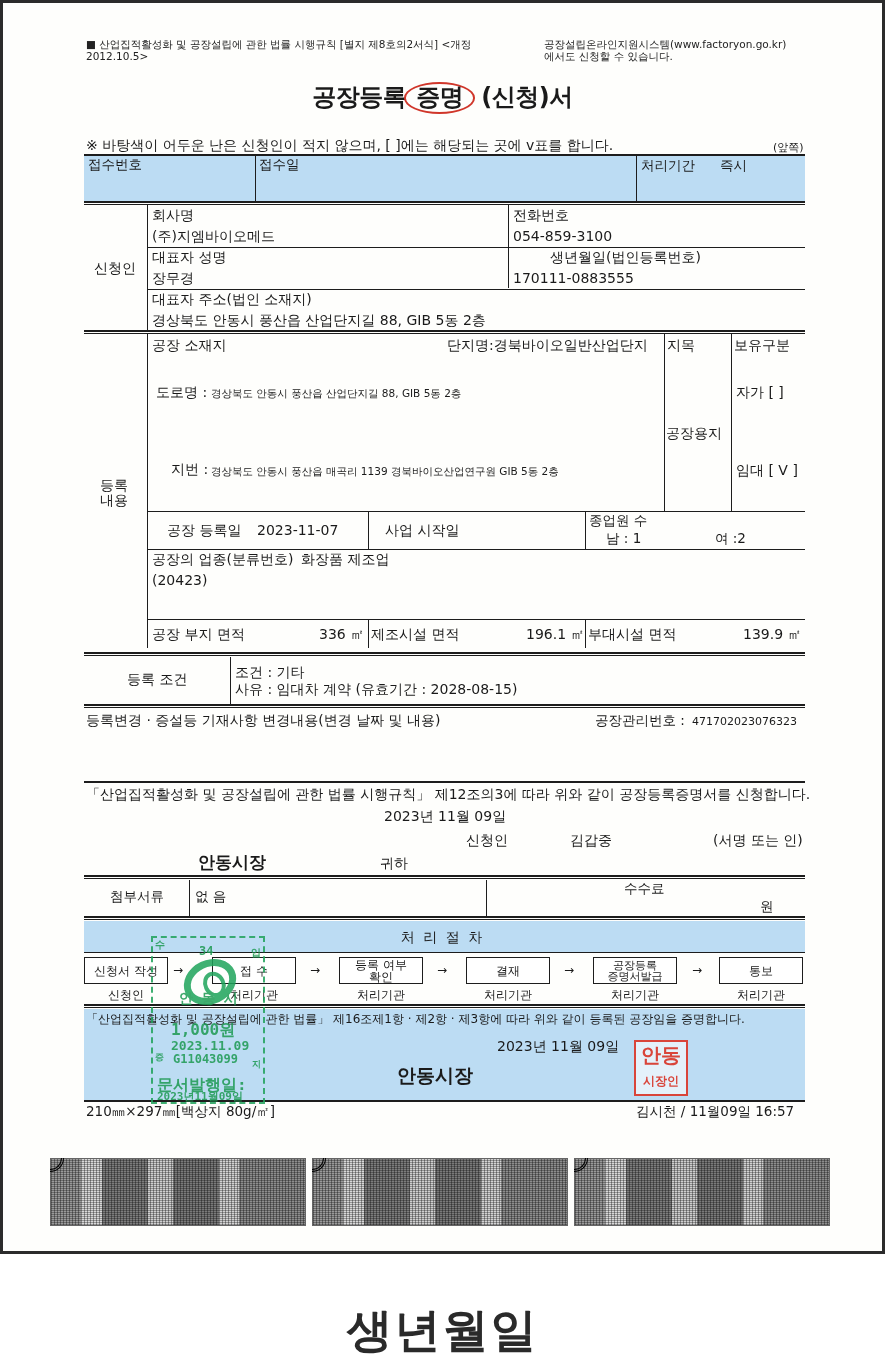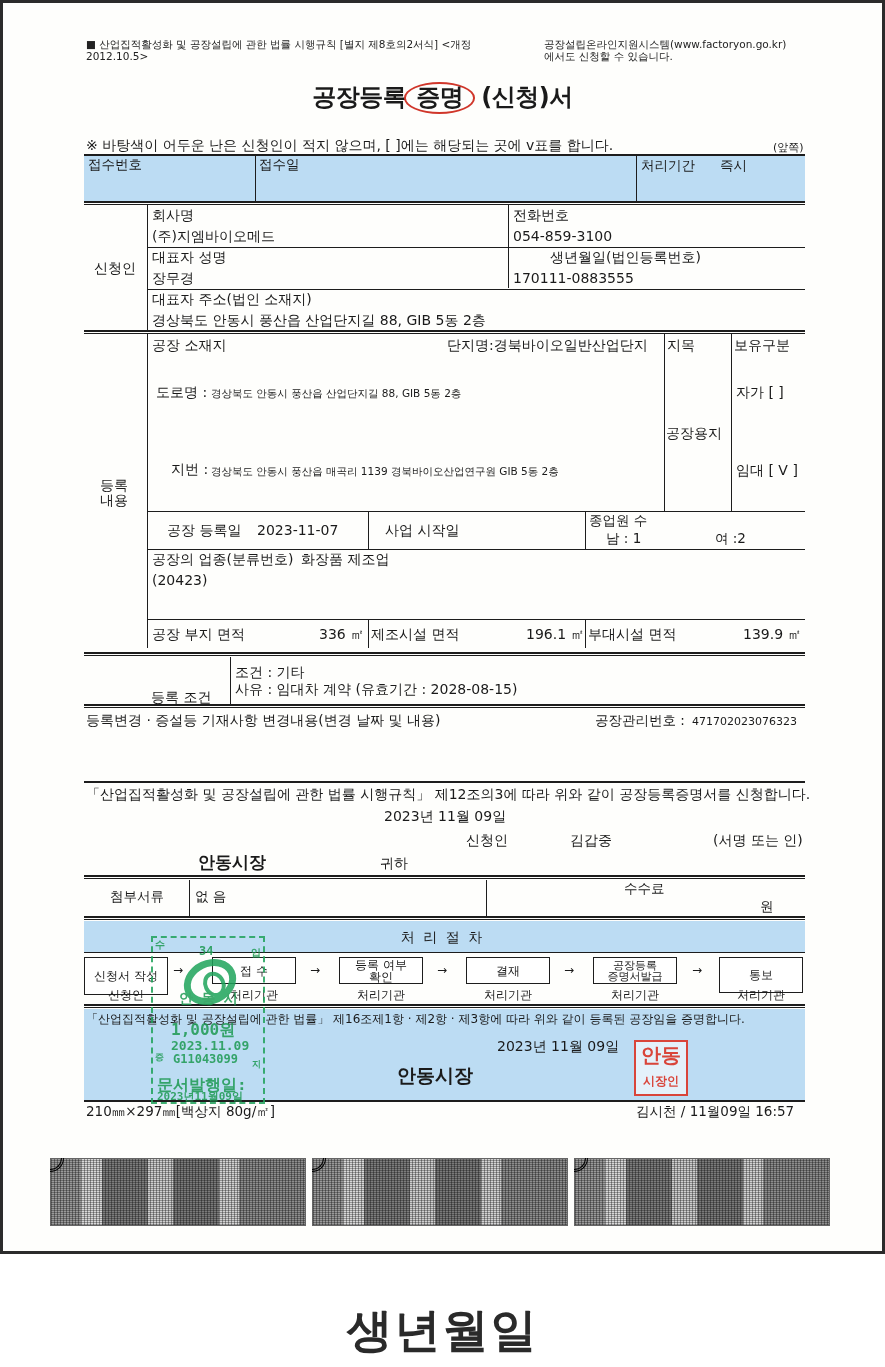--- a/index.html
+++ b/index.html
@@ -168,21 +168,21 @@
 <div class="vline" style="left:585px; top:619px; height:29px;"></div>
 <div class="abs txt f14" style="left:152px; top:626px;">공장 부지 면적</div>
 <div class="abs txt f14" style="left:319px; top:626px;">336 ㎡</div>
 <div class="abs txt f14" style="left:371px; top:626px;">제조시설 면적</div>
 <div class="abs txt f14" style="left:526px; top:626px;">196.1 ㎡</div>
 <div class="abs txt f14" style="left:588px; top:626px;">부대시설 면적</div>
 <div class="abs txt f14" style="left:743px; top:626px;">139.9 ㎡</div>
 <div class="dbl" style="left:84px; top:652px; width:721px;"></div>
 
 <div class="vline" style="left:230px; top:657px; height:47px;"></div>
-<div class="abs txt f14" style="left:127px; top:689px;margin-left:24px;">등록 조건</div>
+<div class="abs txt f14" style="left:127px; top:671px;">등록 조건</div>
 <div class="abs txt f14" style="left:235px; top:664px;">조건 : 기타</div>
 <div class="abs txt f14" style="left:235px; top:681px;">사유 : 임대차 계약  (유효기간 : 2028-08-15)</div>
 <div class="dbl" style="left:84px; top:704px; width:721px;"></div>
 
 <div class="abs txt f14" style="left:86px; top:712px;">등록변경 · 증설등 기재사항 변경내용(변경 날짜 및 내용)</div>
 <div class="abs txt f13" style="left:595px; top:713px;">공장관리번호 :</div>
 <div class="abs txt f11" style="left:692px; top:716px;">471702023076323</div>
 
 <div class="hline" style="left:84px; top:781px; width:721px;"></div>
 <div class="abs txt f14" style="left:86px; top:786px;">「산업집적활성화 및 공장설립에 관한 법률 시행규칙」 제12조의3에 따라 위와 같이 공장등록증명서를 신청합니다.</div>
@@ -199,37 +199,37 @@
 <div class="abs txt f13" style="left:110px; top:889px;">첨부서류</div>
 <div class="abs txt f13" style="left:195px; top:889px;">없 음</div>
 <div class="abs txt f13" style="left:624px; top:881px;">수수료</div>
 <div class="abs txt f13" style="left:760px; top:899px;">원</div>
 <div class="dbl" style="left:84px; top:916px; width:721px;"></div>
 
 <div class="abs blue" style="left:84px; top:921px; width:721px; height:31px;"></div>
 <div class="abs txt" style="left:0; width:885px; top:929px; text-align:center; font-size:14px; letter-spacing:2px;">처 리 절 차</div>
 <div class="hthin" style="left:84px; top:952px; width:721px;"></div>
 
-<div class="box" style="left:84px; top:957px; width:84px; height:38px;">신청서 작성</div>
+<div class="box" style="left:84px; top:957px; width:84px; height:27px;">신청서 작성</div>
 <div class="arrow" style="left:173px; top:963px;">→</div>
 <div class="box" style="left:212px; top:957px; width:84px; height:27px;">접 수</div>
 <div class="arrow" style="left:310px; top:963px;">→</div>
 <div class="box" style="left:339px; top:957px; width:84px; height:27px; flex-direction:column;">
   <span>등록 여부</span>
   <span>확인</span>
 </div>
 <div class="arrow" style="left:437px; top:963px;">→</div>
 <div class="box" style="left:466px; top:957px; width:84px; height:27px;">결재</div>
 <div class="arrow" style="left:564px; top:963px;">→</div>
 <div class="box" style="left:593px; top:957px; width:84px; height:27px; flex-direction:column; font-size:11px;">
   <span>공장등록</span>
   <span>증명서발급</span>
 </div>
 <div class="arrow" style="left:692px; top:963px;">→</div>
-<div class="box" style="left:719px; top:957px; width:84px; height:36px;">통보</div>
+<div class="box" style="left:719px; top:957px; width:84px; height:27px;">통보</div>
 
 <div class="sub" style="left:84px; width:84px; top:987px;">신청인</div>
 <div class="sub" style="left:212px; width:84px; top:987px;">처리기관</div>
 <div class="sub" style="left:339px; width:84px; top:987px;">처리기관</div>
 <div class="sub" style="left:466px; width:84px; top:987px;">처리기관</div>
 <div class="sub" style="left:593px; width:84px; top:987px;">처리기관</div>
 <div class="sub" style="left:719px; width:84px; top:987px;">처리기관</div>
 <div class="dbl" style="left:84px; top:1004px; width:721px;"></div>
 
 <div class="abs blue" style="left:84px; top:1009px; width:721px; height:91px;"></div>

